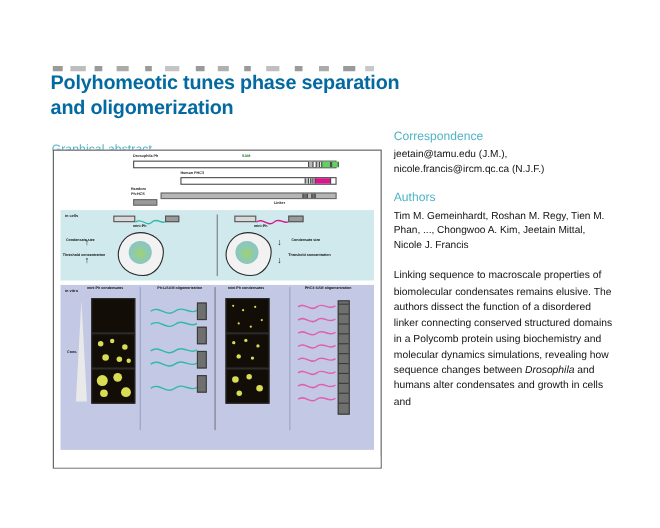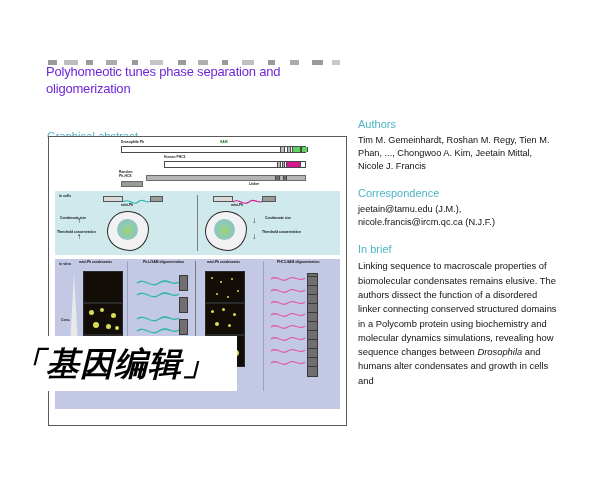--- a/index.html
+++ b/index.html
@@ -11,21 +11,21 @@
   }
   #page{position:absolute;inset:0;background:#fff;}
 
   
   .speckle-strip{position:absolute;left:46px;top:60px;width:300px;height:5px;overflow:hidden;}
   .speckle-strip i{position:absolute;top:0;height:5px;background:#9a9a9a;display:block;}
 
   
   .title{
     position:absolute;left:46px;top:64px;width:320px;
-    font-size:13px;font-weight:normal;color:#6d28d9;
+    font-size:18px;font-weight:bold;color:#0369a1;
     line-height:1.28;letter-spacing:-0.2px;
   }
 
   
   .head{
     font-size:11px;color:#4FB3C6;font-weight:normal;letter-spacing:0.1px;
   }
   .ga-head{position:absolute;left:47px;top:130px;}
 
   
@@ -287,34 +287,32 @@
         <div class="stackseg" style="top:90px;"></div>
       </div>
     </div>
 
     <div class="mask" style="left:0;top:278px;width:297px;height:12px;"></div>
   </div>
 
   <div class="rcol">
 
     <div class="blk">
+      <div class="rhead">Correspondence</div>
+      <p class="rtext">jeetain@tamu.edu (J.M.), nicole.francis@ircm.qc.ca (N.J.F.)</p>
+    </div>
+
+    <div class="blk">
       <div class="rhead">Authors</div>
       <p class="rtext">Tim M. Gemeinhardt, Roshan M. Regy, Tien M. Phan, ..., Chongwoo A. Kim, Jeetain Mittal, Nicole J. Francis</p>
     </div>
 
-    <div class="blk">
-      <div class="rhead">Correspondence</div>
-      <p class="rtext">jeetain@tamu.edu (J.M.), nicole.francis@ircm.qc.ca (N.J.F.)</p>
-    </div>
-
     <div class="blk brief">
-      <div class="rhead">In brief</div>
       <p class="rtext">
         <span>Linking sequence to macroscale properties of biomolecular condensates remains elusive. The authors dissect the function of a disordered linker connecting conserved structured domains in a Polycomb protein using biochemistry and molecular dynamics simulations, revealing how sequence changes between </span><span class="it">Drosophila</span><span> and humans alter condensates and growth in cells and</span>
       </p>
     </div>
   </div>
 
-  <div id="cn-overlay">「基因编辑」</div>
 
 
 
 </div>
 
 </body></html>

